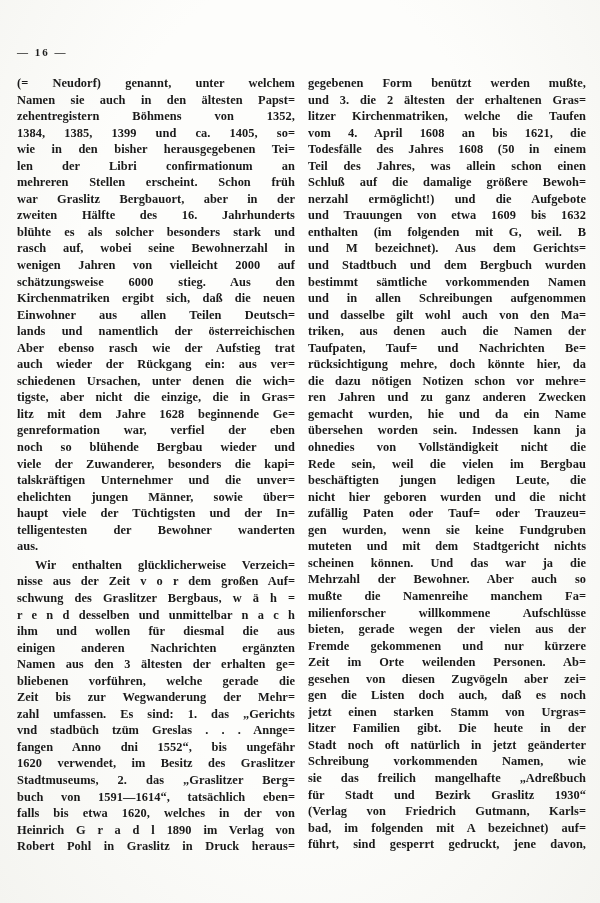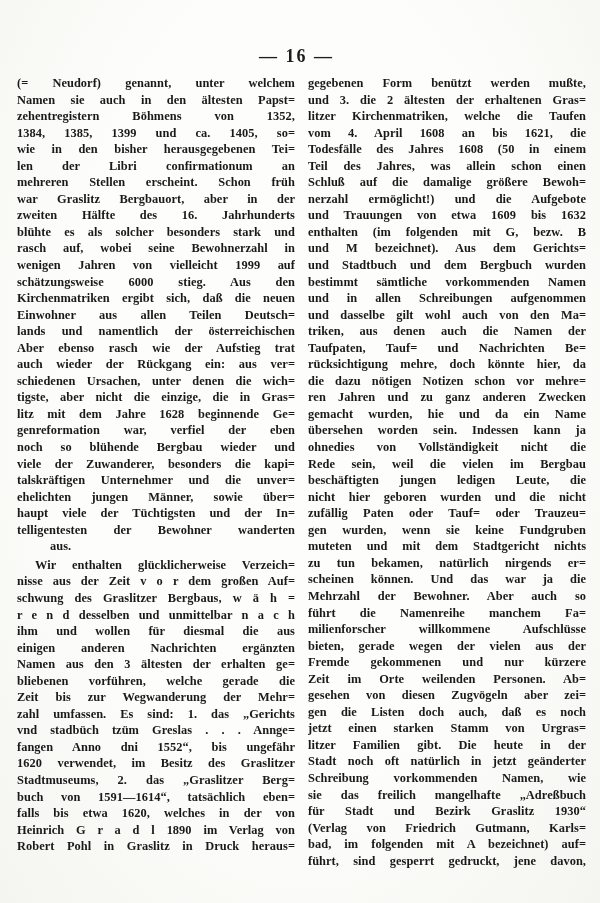--- a/index.html
+++ b/index.html
@@ -11,22 +11,21 @@
     position: relative;
     width: 600px;
     height: 903px;
     box-sizing: border-box;
     background: radial-gradient(ellipse at 50% 42%, #fdfdfb 55%, #f4f4f0 100%);
     color: #191919;
     padding: 46px 14px 0 17px;
     overflow: hidden;
   }
   .page-number {
-    text-align: center;
-    font-size: 18px;
+    font-size: 11px;
     font-weight: bold;
     letter-spacing: 2px;
     color: #1d1d1d;
     height: 16px;
     margin-right: 10px;
   }
   .columns {
     display: flex;
     margin-top: 13px;
   }
@@ -43,42 +42,42 @@
     font-weight: bold;
     line-height: 16.55px;
     height: 16.55px;
     overflow: hidden;
     text-align: justify;
     text-align-last: justify;
     letter-spacing: 0.05px;
     color: #1a1a1a;
     -webkit-font-smoothing: antialiased;
   }
-  .line.flush { text-align-last: left; margin-left: 33px; }
+  .line.flush { text-align-last: left; }
 </style>
 </head>
 <body>
 
 <div class="page">
   <div class="page-number">— 16 —</div>
   <div class="columns">
     <div class="col left">
         <div class="para">
           <div class="line">(= Neudorf) genannt, unter welchem</div>
           <div class="line">Namen sie auch in den ältesten Papst=</div>
           <div class="line">zehentregistern Böhmens von 1352,</div>
           <div class="line">1384, 1385, 1399 und ca. 1405, so=</div>
           <div class="line">wie in den bisher herausgegebenen Tei=</div>
           <div class="line">len der Libri confirmationum an</div>
           <div class="line">mehreren Stellen erscheint. Schon früh</div>
           <div class="line">war Graslitz Bergbauort, aber in der</div>
           <div class="line">zweiten Hälfte des 16. Jahrhunderts</div>
           <div class="line">blühte es als solcher besonders stark und</div>
           <div class="line">rasch auf, wobei seine Bewohnerzahl in</div>
-          <div class="line">wenigen Jahren von vielleicht 1999 auf</div>
+          <div class="line">wenigen Jahren von vielleicht 2000 auf</div>
           <div class="line">schätzungsweise 6000 stieg. Aus den</div>
           <div class="line">Kirchenmatriken ergibt sich, daß die neuen</div>
           <div class="line">Einwohner aus allen Teilen Deutsch=</div>
           <div class="line">lands und namentlich der österreichischen</div>
           <div class="line">Aber ebenso rasch wie der Aufstieg trat</div>
           <div class="line">auch wieder der Rückgang ein: aus ver=</div>
           <div class="line">schiedenen Ursachen, unter denen die wich=</div>
           <div class="line">tigste, aber nicht die einzige, die in Gras=</div>
           <div class="line">litz mit dem Jahre 1628 beginnende Ge=</div>
           <div class="line">genreformation war, verfiel der eben</div>
@@ -115,44 +114,43 @@
         <div class="para">
           <div class="line">gegebenen Form benützt werden mußte,</div>
           <div class="line">und 3. die 2 ältesten der erhaltenen Gras=</div>
           <div class="line">litzer Kirchenmatriken, welche die Taufen</div>
           <div class="line">vom 4. April 1608 an bis 1621, die</div>
           <div class="line">Todesfälle des Jahres 1608 (50 in einem</div>
           <div class="line">Teil des Jahres, was allein schon einen</div>
           <div class="line">Schluß auf die damalige größere Bewoh=</div>
           <div class="line">nerzahl ermöglicht!) und die Aufgebote</div>
           <div class="line">und Trauungen von etwa 1609 bis 1632</div>
-          <div class="line">enthalten (im folgenden mit G, bezw. B</div>
+          <div class="line">enthalten (im folgenden mit G, weil. B</div>
           <div class="line">und M bezeichnet). Aus dem Gerichts=</div>
           <div class="line">und Stadtbuch und dem Bergbuch wurden</div>
           <div class="line">bestimmt sämtliche vorkommenden Namen</div>
           <div class="line">und in allen Schreibungen aufgenommen</div>
           <div class="line">und dasselbe gilt wohl auch von den Ma=</div>
           <div class="line">triken, aus denen auch die Namen der</div>
           <div class="line">Taufpaten, Tauf= und Nachrichten Be=</div>
           <div class="line">rücksichtigung mehre, doch könnte hier, da</div>
           <div class="line">die dazu nötigen Notizen schon vor mehre=</div>
           <div class="line">ren Jahren und zu ganz anderen Zwecken</div>
           <div class="line">gemacht wurden, hie und da ein Name</div>
           <div class="line">übersehen worden sein. Indessen kann ja</div>
           <div class="line">ohnedies von Vollständigkeit nicht die</div>
           <div class="line">Rede sein, weil die vielen im Bergbau</div>
           <div class="line">beschäftigten jungen ledigen Leute, die</div>
           <div class="line">nicht hier geboren wurden und die nicht</div>
           <div class="line">zufällig Paten oder Tauf= oder Trauzeu=</div>
           <div class="line">gen wurden, wenn sie keine Fundgruben</div>
           <div class="line">muteten und mit dem Stadtgericht nichts</div>
-          <div class="line">zu tun bekamen, natürlich nirgends er=</div>
           <div class="line">scheinen können. Und das war ja die</div>
           <div class="line">Mehrzahl der Bewohner. Aber auch so</div>
-          <div class="line">führt die Namenreihe manchem Fa=</div>
+          <div class="line">mußte die Namenreihe manchem Fa=</div>
           <div class="line">milienforscher willkommene Aufschlüsse</div>
           <div class="line">bieten, gerade wegen der vielen aus der</div>
           <div class="line">Fremde gekommenen und nur kürzere</div>
           <div class="line">Zeit im Orte weilenden Personen. Ab=</div>
           <div class="line">gesehen von diesen Zugvögeln aber zei=</div>
           <div class="line">gen die Listen doch auch, daß es noch</div>
           <div class="line">jetzt einen starken Stamm von Urgras=</div>
           <div class="line">litzer Familien gibt. Die heute in der</div>
           <div class="line">Stadt noch oft natürlich in jetzt geänderter</div>
           <div class="line">Schreibung vorkommenden Namen, wie</div>

